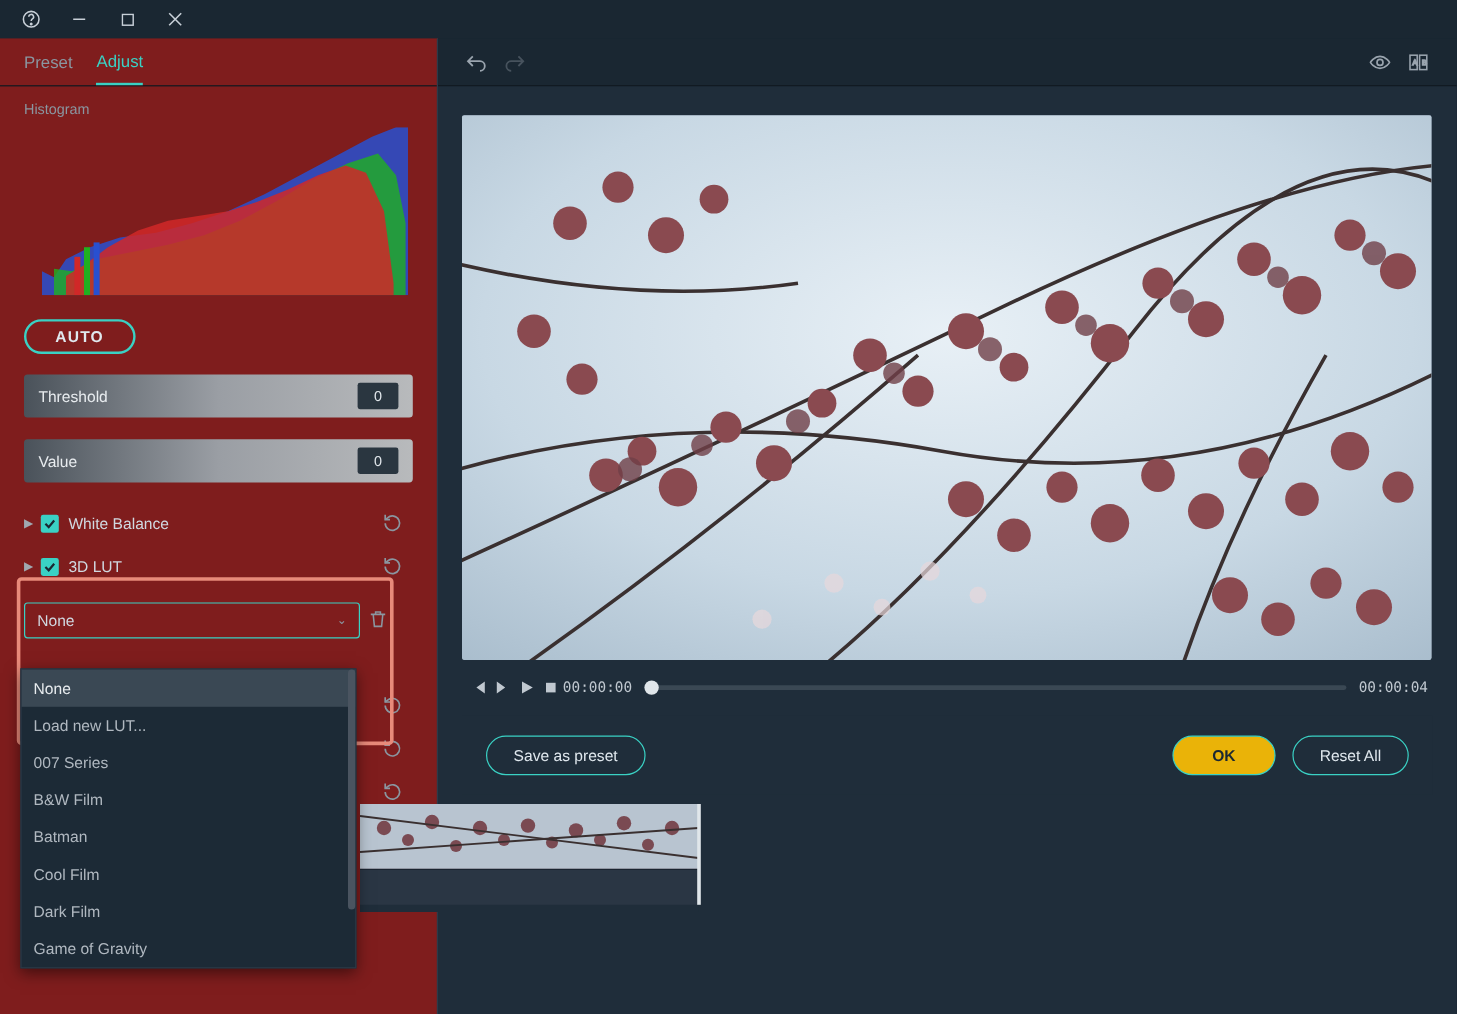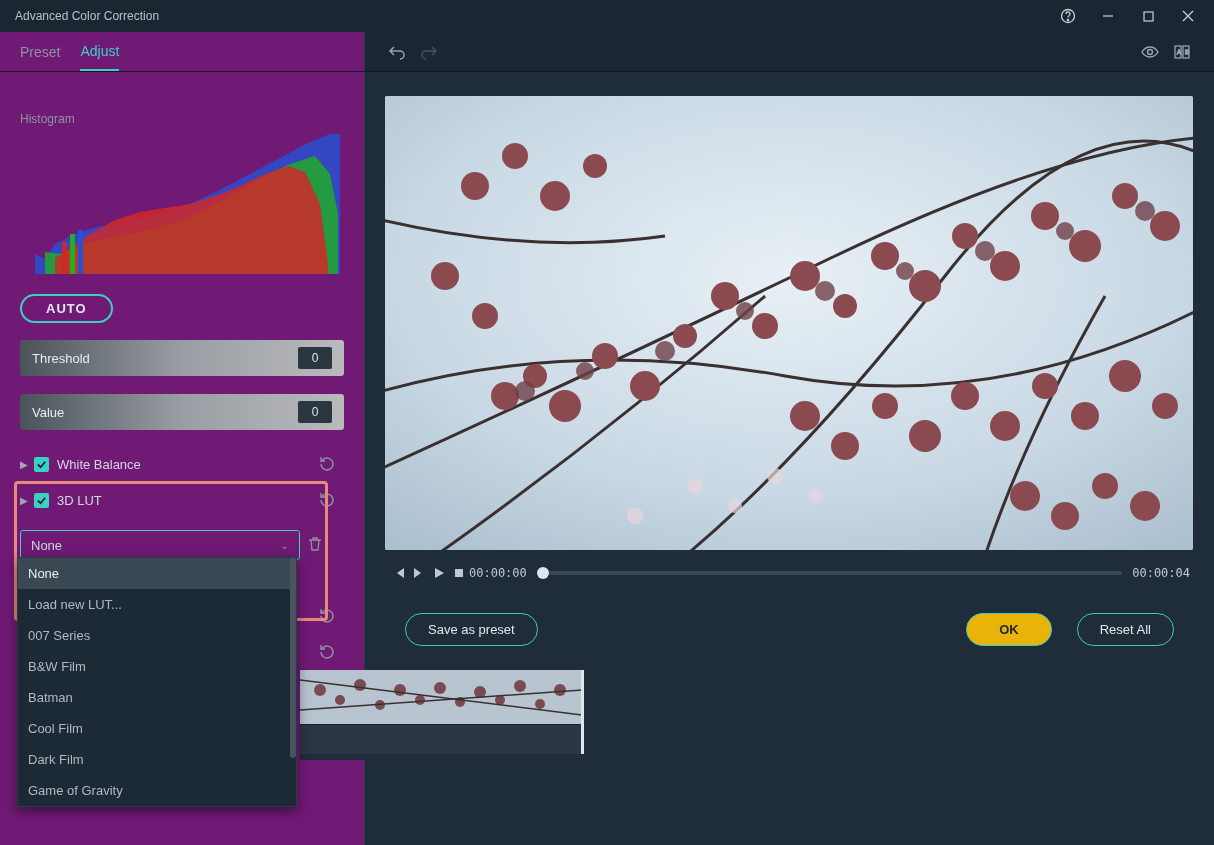--- a/index.html
+++ b/index.html
@@ -5,21 +5,21 @@
   * { box-sizing: border-box; margin: 0; padding: 0; font-family: "Segoe UI", Arial, sans-serif; }
   body { background: #1a2732; width: 1214px; height: 845px; overflow: hidden; color: #c8d0d8; font-size: 13px; }
   
   .titlebar { height: 32px; background: #1a2732; display: flex; align-items: center; padding: 0 10px; }
   .titlebar-title { flex: 1; font-size: 12px; color: #b8c0c8; padding-left: 5px; }
   .titlebar-controls { display: flex; gap: 8px; }
   .titlebar-btn { width: 32px; height: 28px; display: flex; align-items: center; justify-content: center; color: #c8d0d8; cursor: pointer; }
   
   .main-area { display: flex; height: calc(845px - 32px); }
   
-  .left-panel { width: 365px; background: #701a75; border-right: 1px solid #2a3a48; display: flex; flex-direction: column; position: relative; gap: 28px; }
+  .left-panel { width: 365px; background: #7f1d1d; border-right: 1px solid #2a3a48; display: flex; flex-direction: column; position: relative; }
   .tabs { height: 40px; display: flex; align-items: center; padding: 0 20px; gap: 20px; border-bottom: 1px solid #0f1820; }
   .tab { font-size: 14px; color: #8a96a0; padding: 10px 0; cursor: pointer; }
   .tab.active { color: #3ad1c4; border-bottom: 2px solid #3ad1c4; }
   
   .panel-content { padding: 12px 20px; overflow-y: auto; flex: 1; position: relative; }
   
   .histogram-label { font-size: 12px; color: #8a96a0; margin-bottom: 8px; }
   .histogram { width: 320px; height: 140px; position: relative; margin-bottom: 20px; }
   
   .auto-btn { display: inline-block; border: 2px solid #3ad1c4; border-radius: 18px; padding: 5px 24px; font-size: 13px; font-weight: bold; color: #e0e8ee; margin-bottom: 17px; cursor: pointer; letter-spacing: 1px; }
@@ -56,34 +56,33 @@
   
   .preview-area { flex: 1; padding: 24px 20px 0 20px; display: flex; flex-direction: column; background: #1f2d3a; }
   .preview-image { width: 808px; height: 454px; background: #aabbcc; border-radius: 2px; position: relative; overflow: hidden; }
   
   .player-controls { height: 46px; display: flex; align-items: center; padding: 0 4px; gap: 0; }
   .play-btn { width: 20px; height: 20px; display: flex; align-items: center; justify-content: center; color: #c0c8d0; cursor: pointer; }
   .time-text { font-size: 12px; color: #c0c8d0; font-family: monospace; }
   .timeline-track { flex: 1; height: 4px; background: #3a4854; border-radius: 2px; position: relative; margin: 0 10px; }
   .timeline-thumb { position: absolute; left: 0; top: -4px; width: 12px; height: 12px; background: #e0e6ea; border-radius: 50%; }
   
-  .bottom-bar { height: 66px; display: flex; align-items: center; padding: 0 20px; gap: 25px; background: #1f2d3a; }
+  .bottom-bar { height: 66px; display: flex; align-items: center; padding: 0 20px; gap: 14px; background: #1f2d3a; }
   .btn-outline { border: 1.5px solid #3ad1c4; border-radius: 20px; padding: 8px 22px; font-size: 13px; color: #e0e8ee; cursor: pointer; background: transparent; }
   .btn-filled { background: #eab308; border: 1.5px solid #3ad1c4; border-radius: 20px; padding: 8px 32px; font-size: 13px; font-weight: 600; color: #1a2732; cursor: pointer; }
   
   .timeline-strip-area { position: absolute; top: 670px; left: 300px; width: 282px; height: 90px; background: #1f2d3a; z-index: 5; }
   .timeline-thumbs { height: 54px; background: #8a7a82; display: flex; }
   .timeline-under { height: 30px; background: #2a3644; border-top: 1px solid #1a2430; }
   .timeline-strip-area::after { content:""; position:absolute; right:-2px; top:0; bottom:6px; width:3px; background:#e0e6ea; }
 </style>
 </head>
 <body>
 
 <div class="titlebar">
-  <div class="titlebar-title">Advanced Color Correction</div>
   <div class="titlebar-controls">
     <div class="titlebar-btn">
       <svg width="16" height="16" viewBox="0 0 16 16" fill="none" stroke="currentColor" stroke-width="1.3">
           <circle cx="8" cy="8" r="6.5"></circle>
           <path d="M6 6a2 2 0 1 1 3 1.7c-.6.4-1 .8-1 1.8"></path>
           <circle cx="8" cy="12" r="0.6" fill="currentColor"></circle>
         </svg>
     </div>
     <div class="titlebar-btn">
       <svg width="12" height="12" viewBox="0 0 12 12" stroke="currentColor" stroke-width="1.2">

